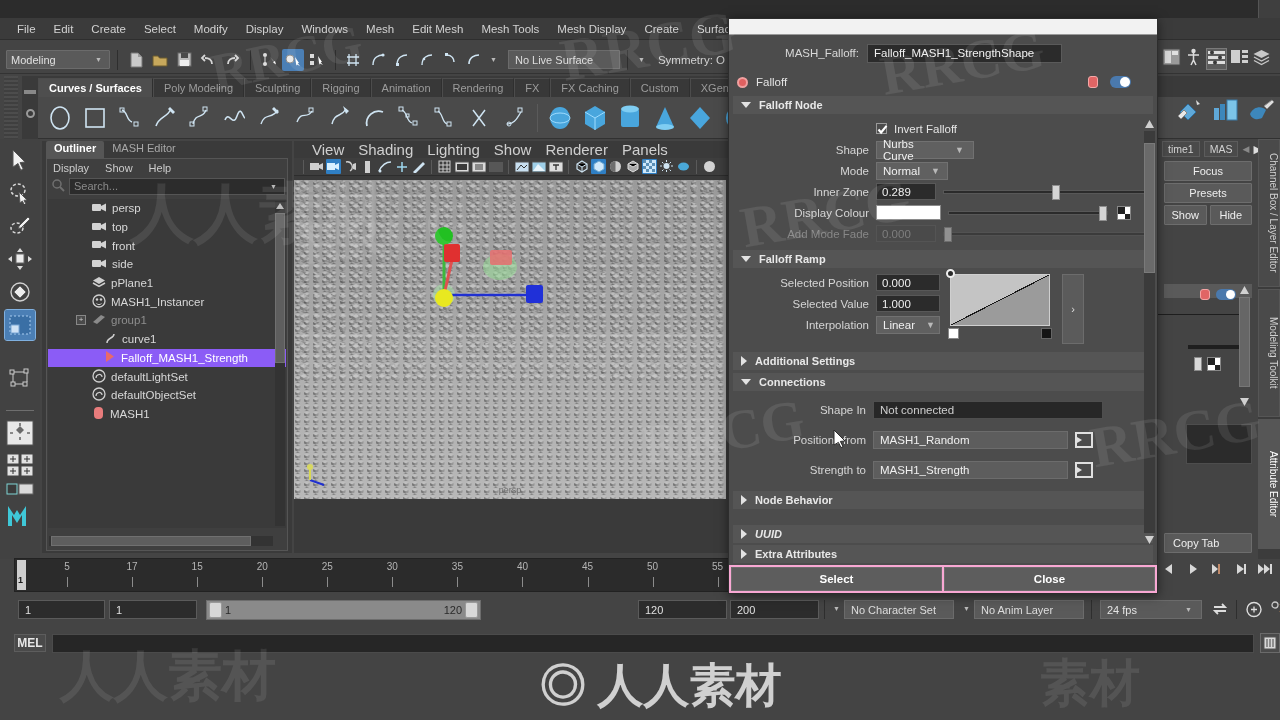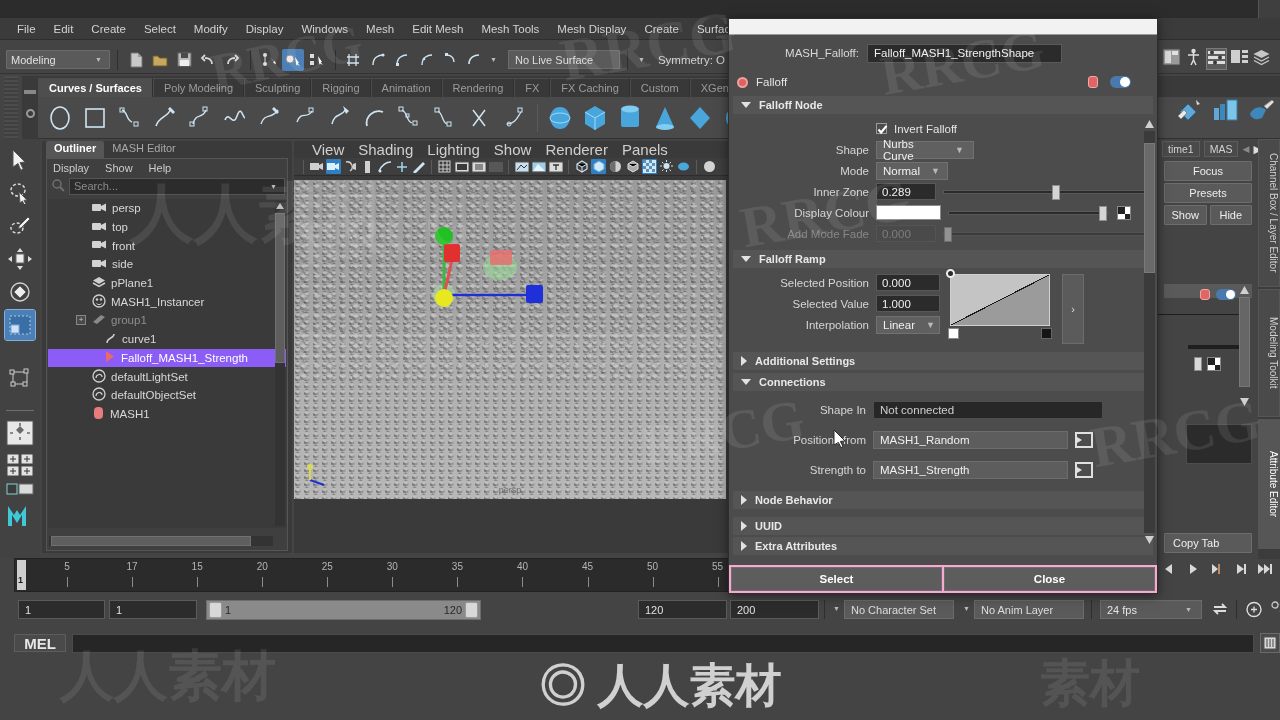--- a/index.html
+++ b/index.html
@@ -136,22 +136,22 @@
   .rangebar { position:absolute; left:14px; top:597px; width:1266px; height:26px; background:#444; }
   .numfield { height:19px; background:#2c2c2c; border:1px solid #5b5b5b; color:#e0e0e0;
     display:flex; align-items:center; padding:0 6px; font-size:11px;}
   .rangeslider { height:20px; background:#8a8a8a; border:1px solid #6d6d6d; position:relative; display:flex; align-items:center;}
   .rhandle { width:13px; height:16px; background:#d8d8d8; border:1px solid #9a9a9a; border-radius:2px;}
   .dropfield { height:19px; background:#5a5a5a; border:1px solid #6b6b6b; color:#e4e4e4;
     display:flex; align-items:center; padding:0 6px; font-size:11px; justify-content:space-between;}
 
   
   .melbar { position:absolute; left:14px; top:630px; width:1266px; height:26px; display:flex; align-items:center; gap:6px;}
-  .mellabel { width:52px; height:18px; background:#4a4a4a; border:1px solid #5d5d5d; color:#e8e8e8;
-    display:flex; align-items:center; justify-content:center; font-size:15px; font-weight:bold;}
+  .mellabel { width:32px; height:18px; background:#4a4a4a; border:1px solid #5d5d5d; color:#e8e8e8;
+    display:flex; align-items:center; justify-content:center; font-size:12px; font-weight:bold;}
   .melinput { flex:1; height:19px; background:#262626; border:1px solid #4b4b4b;}
   .melicon { width:20px; height:20px; border:1px solid #6a6a6a; background:#4a4a4a; display:flex; align-items:center; justify-content:center;}
 
   
   .rightdock { position:absolute; left:1158px; top:139px; width:100px; height:420px; background:#444; }
   .rd-head { display:flex; align-items:center; gap:4px; height:20px; padding-left:4px; font-size:11px; color:#d2d2d2;}
   .rd-field { background:#4a4a4a; border:1px solid #5c5c5c; padding:1px 5px; font-size:10.5px;}
   .rd-btn { background:#5a5a5a; border:1px solid #6d6d6d; color:#eee; font-size:11px; text-align:center;
     padding:3px 0; margin:2px 6px; border-radius:1px;}
   .vtabs { position:absolute; left:1258px; top:139px; width:22px; height:420px; background:#3c3c3c;}
@@ -1230,21 +1230,21 @@
           <svg width="14" height="12" viewBox="0 0 14 12" style="display:block;">
               <path d="M0 3v6l5-3z" fill="#e0e0e0"></path>
             </svg>
         </div>
       </div>
 
       <div class="secbar" style="margin-top:6px;">
         <div class="tri tri-right"></div>
         <span>Node Behavior</span>
       </div>
-      <div class="secbar" style="margin-top:8px;">
+      <div class="secbar" style="margin-top:16px;font-style:italic;">
         <div class="tri tri-right"></div>
         <span>UUID</span>
       </div>
       <div class="secbar" style="margin-top:2px;">
         <div class="tri tri-right"></div>
         <span>Extra Attributes</span>
       </div>
 
       <div class="aewscroll"></div>
       <div class="aewthumb"></div>

